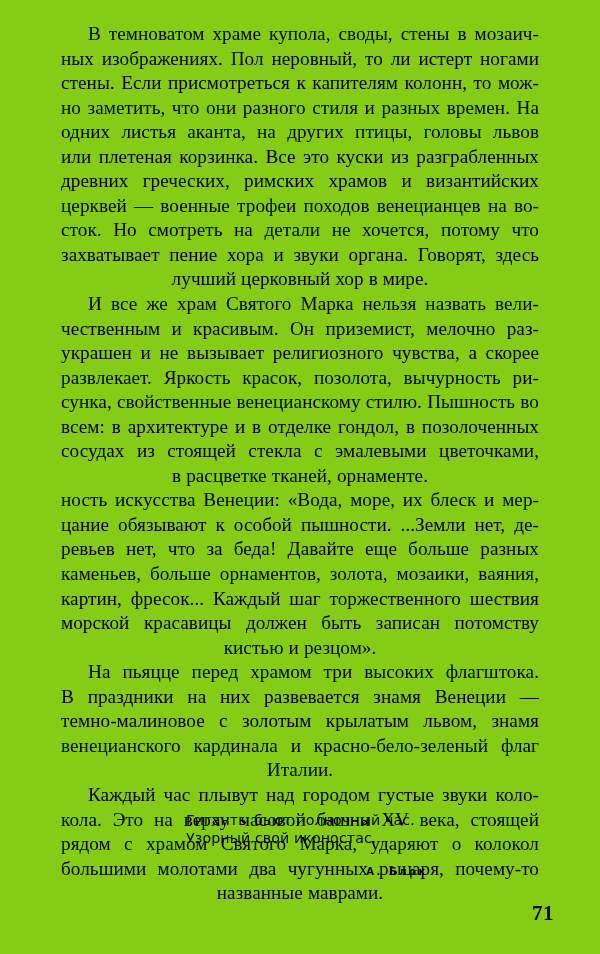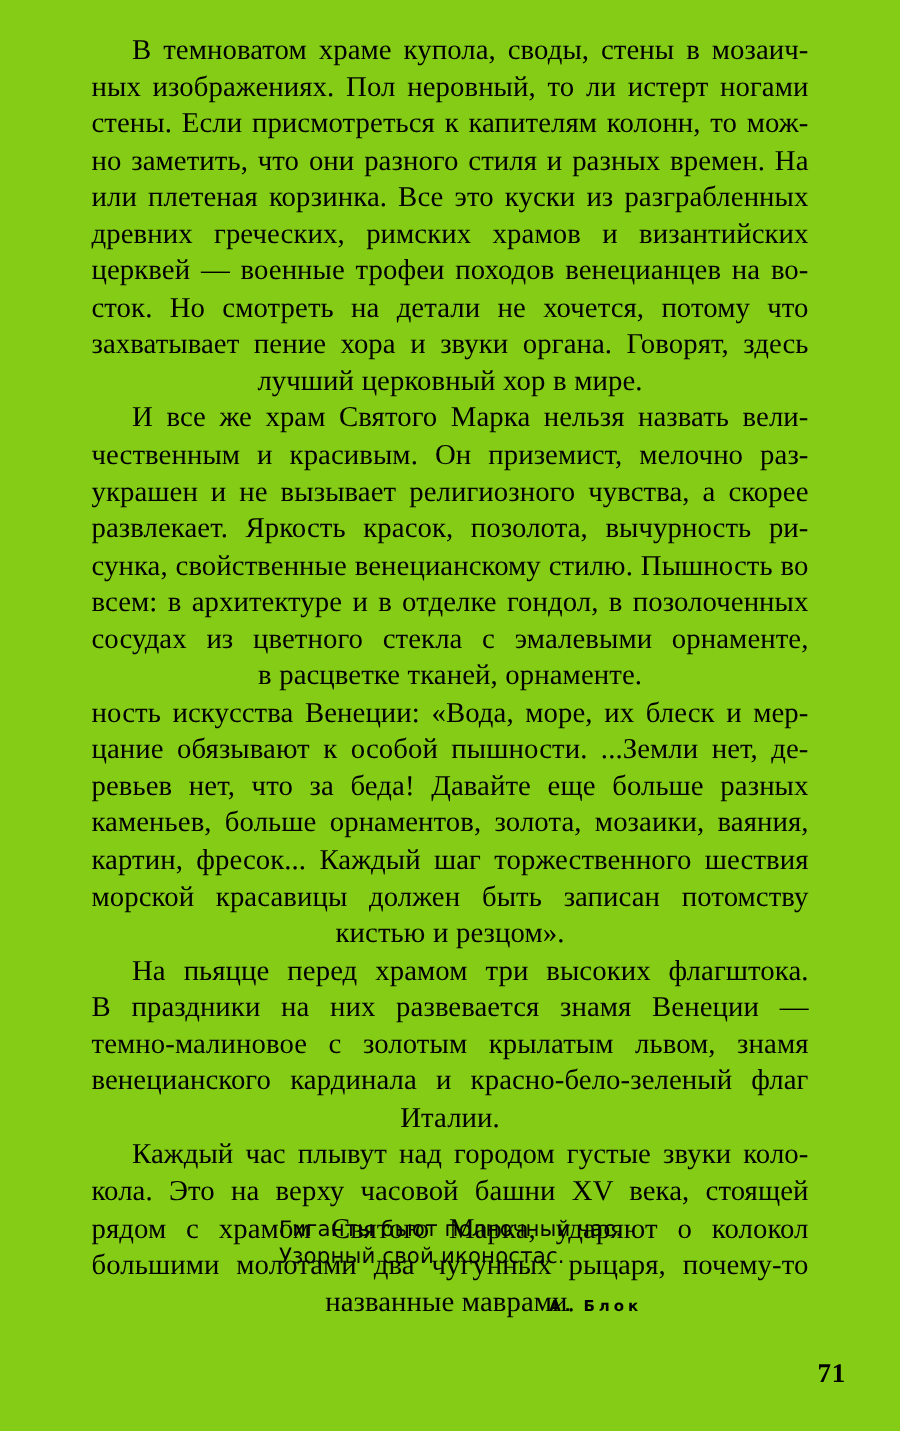--- a/index.html
+++ b/index.html
@@ -83,56 +83,57 @@
     margin-top: 16px;
     text-align: right;
     padding-right: 8px;
     font-size: 10px;
     letter-spacing: 2.6px;
     font-weight: 600;
   }
 
   #page-number {
     position: absolute;
-    right: 36px;
+    right: 46px;
     bottom: 28px;
     font-family: "Liberation Serif", "DejaVu Serif", serif;
-    font-size: 18px;
+    font-size: 21px;
     font-weight: 700;
     letter-spacing: 0.5px;
   }
 </style>
 </head>
 <body>
 
 <div id="page">
 
   <div id="body-text">
 
     <p class="para">
       <span class="ln first">В темноватом храме купола, своды, стены в мозаич-</span>
       <span class="ln">ных изображениях. Пол неровный, то ли истерт ногами</span>
       <span class="ln">стены. Если присмотреться к капителям колонн, то мож-</span>
       <span class="ln">но заметить, что они разного стиля и разных времен. На</span>
+      <span class="ln">одних листья аканта, на других птицы, головы львов</span>
       <span class="ln">или плетеная корзинка. Все это куски из разграбленных</span>
       <span class="ln">древних греческих, римских храмов и византийских</span>
       <span class="ln">церквей — военные трофеи походов венецианцев на во-</span>
       <span class="ln">сток. Но смотреть на детали не хочется, потому что</span>
       <span class="ln">захватывает пение хора и звуки органа. Говорят, здесь</span>
       <span class="ln last">лучший церковный хор в мире.</span>
     </p>
 
     <p class="para">
       <span class="ln first">И все же храм Святого Марка нельзя назвать вели-</span>
       <span class="ln">чественным и красивым. Он приземист, мелочно раз-</span>
       <span class="ln">украшен и не вызывает религиозного чувства, а скорее</span>
       <span class="ln">развлекает. Яркость красок, позолота, вычурность ри-</span>
       <span class="ln">сунка, свойственные венецианскому стилю. Пышность во</span>
       <span class="ln">всем: в архитектуре и в отделке гондол, в позолоченных</span>
-      <span class="ln">сосудах из цветного стекла с эмалевыми орнаменте,</span>
+      <span class="ln">сосудах из стоящей стекла с эмалевыми цветочками,</span>
       <span class="ln last">в расцветке тканей, орнаменте.</span>
     </p>
 
     <p class="para">
       <span class="ln">ность искусства Венеции: «Вода, море, их блеск и мер-</span>
       <span class="ln">цание обязывают к особой пышности. ...Земли нет, де-</span>
       <span class="ln">ревьев нет, что за беда! Давайте еще больше разных</span>
       <span class="ln">каменьев, больше орнаментов, золота, мозаики, ваяния,</span>
       <span class="ln">картин, фресок... Каждый шаг торжественного шествия</span>
       <span class="ln">морской красавицы должен быть записан потомству</span>

